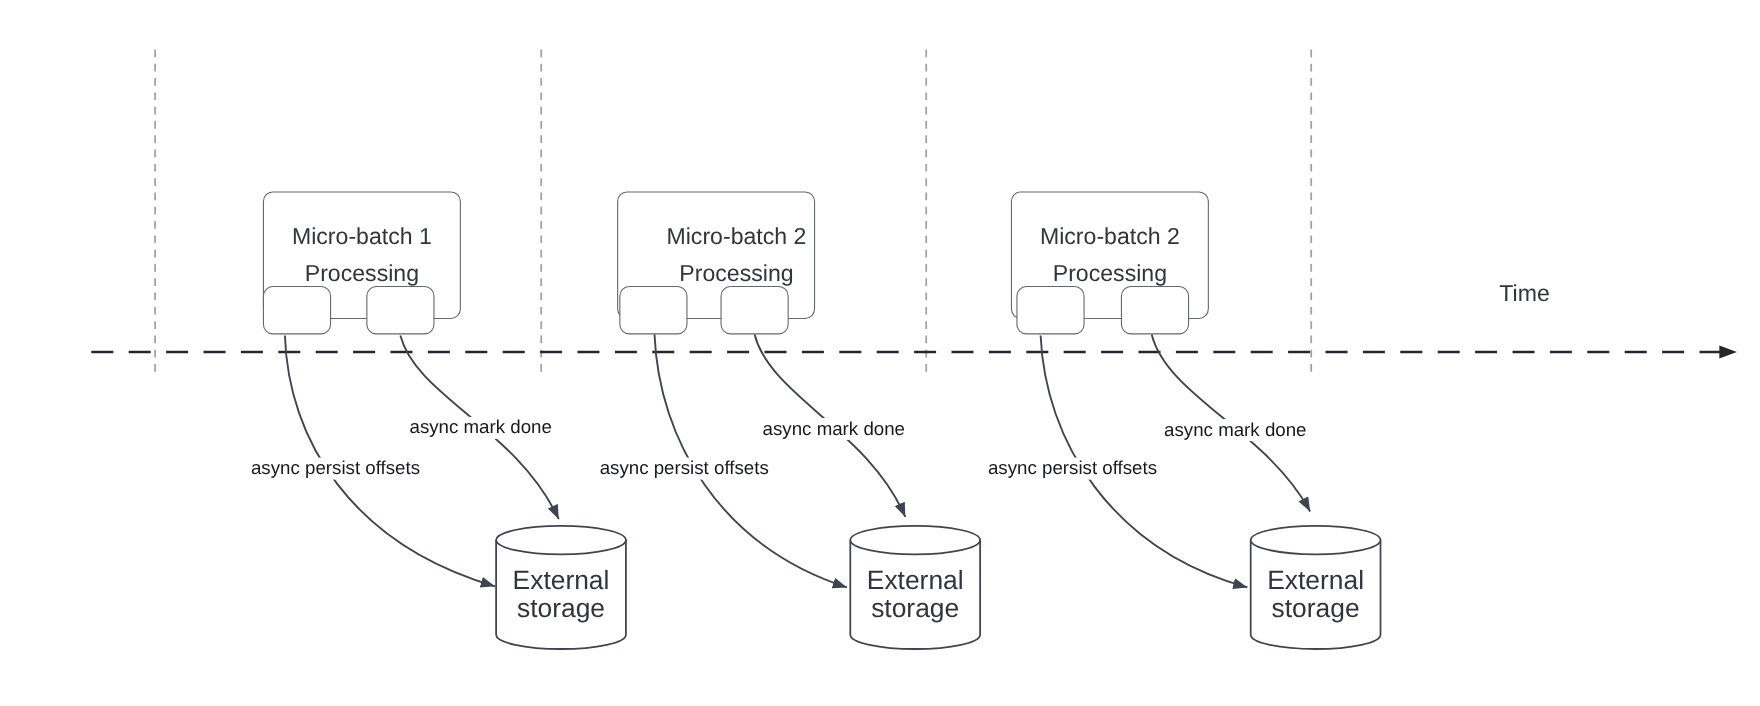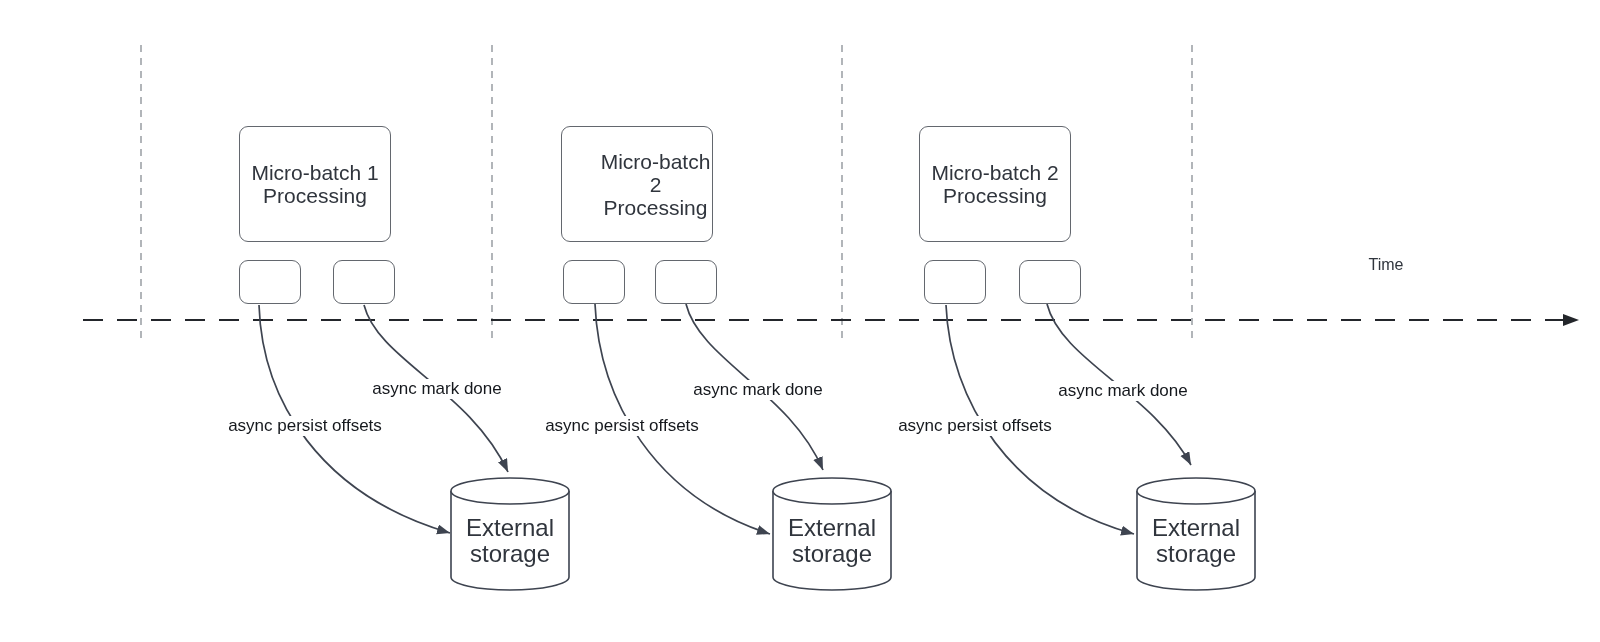--- a/index.html
+++ b/index.html
@@ -25,29 +25,30 @@
 
   .guide { stroke: var(--guide); stroke-width: 1.6; stroke-dasharray: 7 6; fill: none; }
   .timeline { stroke: var(--timeline); stroke-width: 2.2; stroke-dasharray: 20 14; fill: none; }
   .flow { stroke: var(--line); stroke-width: 1.7; fill: none; }
   .cyl { stroke: var(--line); stroke-width: 1.6; fill: #ffffff; }
   .ah { fill: var(--line); }
   .ah-axis { fill: var(--timeline); }
 
   .bigbox {
     position: absolute;
-    width: 152px; height: 116px;
+    width: 180px; height: 116px;
     border: 1.5px solid var(--boxBorder);
     border-radius: 9px;
     background: #ffffff;
     display: flex; align-items: center; justify-content: center;
     text-align: center;
-    font-size: 21px; line-height: 23px;
+    font-size: 21px; line-height: 33px;
     color: var(--text);
     white-space: pre-line;
+    margin-top: 48px;
   }
   .smallbox {
     position: absolute;
     width: 62px; height: 44px;
     border: 1.5px solid var(--boxBorder);
     border-radius: 9px;
     background: #ffffff;
   }
   .asynclabel {
     position: absolute;
@@ -63,21 +64,21 @@
     position: absolute;
     transform: translateX(-50%);
     text-align: center;
     font-size: 24px; line-height: 26px;
     color: var(--text);
     white-space: pre-line;
   }
   .timelabel {
     position: absolute;
     transform: translateX(-50%);
-    font-size: 16px;
+    font-size: 21px;
     color: var(--text);
     white-space: nowrap;
   }
 </style>
 </head>
 <body>
 
 <div class="canvas">
 
   <svg width="1600" height="642" viewBox="0 0 1600 642">

